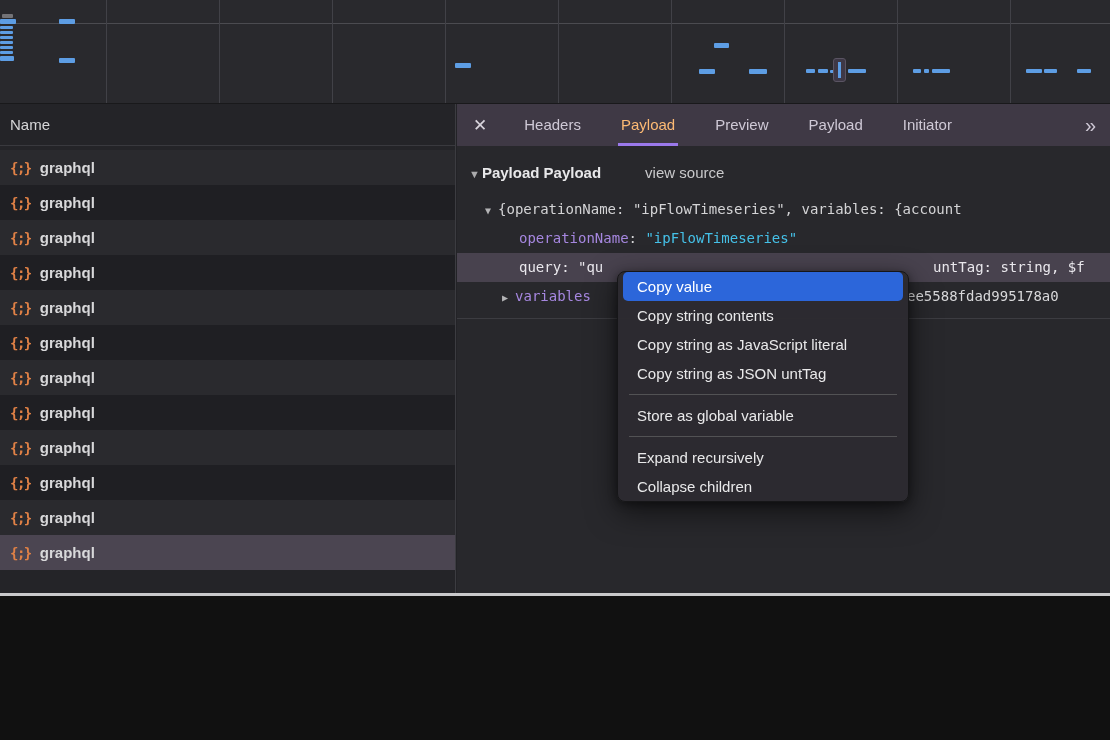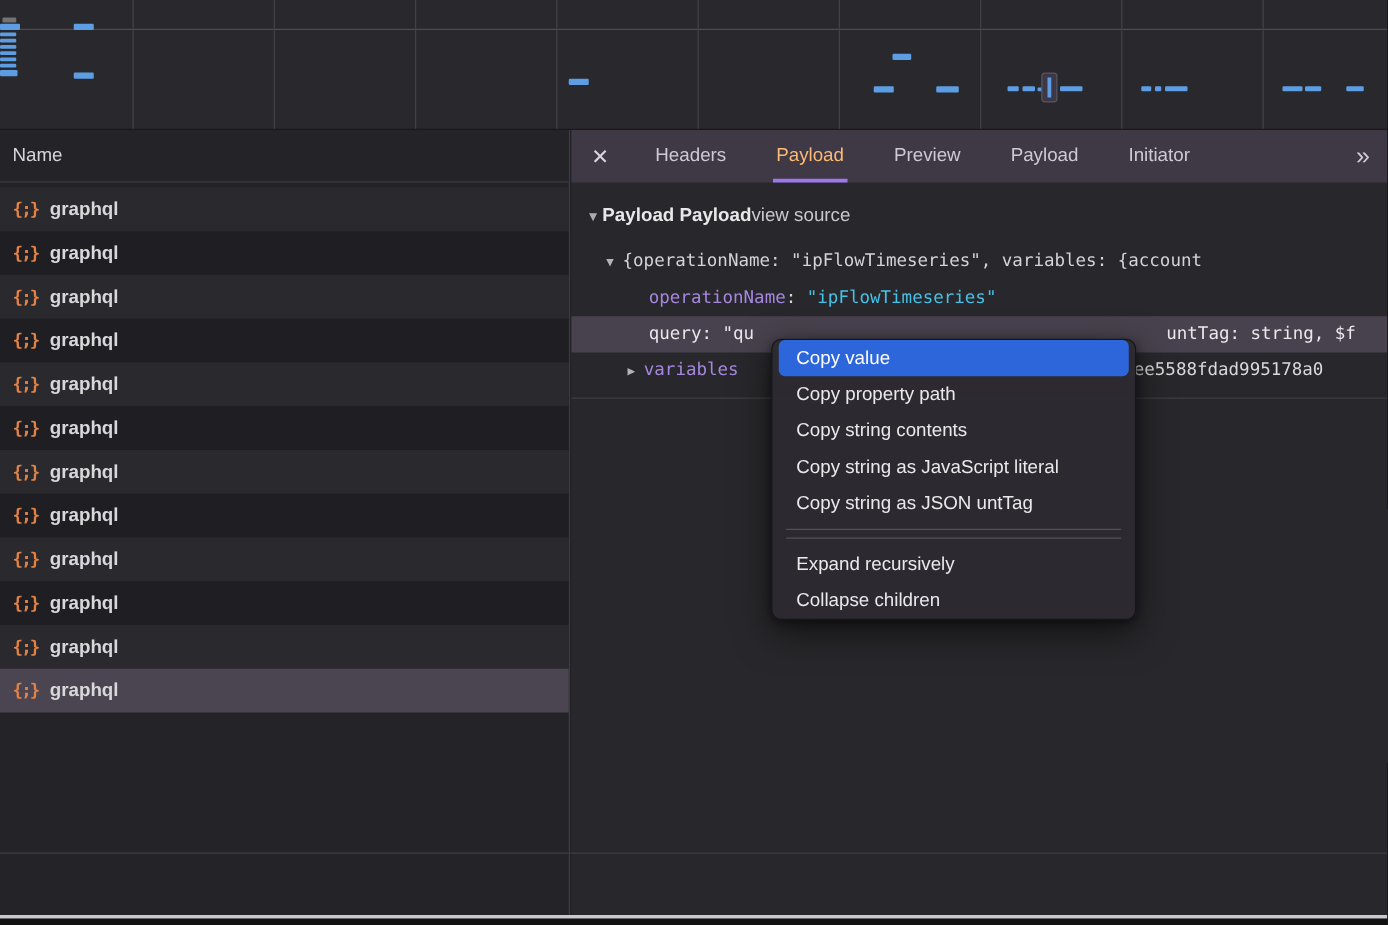--- a/index.html
+++ b/index.html
@@ -1,18 +1,18 @@
 <!DOCTYPE html>
 <html><head>
 <meta charset="utf-8">
 <style>
   * { margin:0; padding:0; box-sizing:border-box; }
   html,body { background:#111; }
   .screen{
-    position:relative; width:1110px; height:735px; overflow:hidden;
+    position:relative; width:1110px; height:596px; overflow:hidden;
     background:#232327; font-family:"Liberation Sans",sans-serif;
     -webkit-font-smoothing:antialiased;
   }
   
   .overview{ position:absolute; top:0; left:0; width:1110px; height:104px;
     background:#29292d; border-bottom:1px solid #19191b; }
   .vgrid{ position:absolute; top:0; bottom:0; width:1px; background:#414147; z-index:1; }
   .hgrid{ position:absolute; left:0; right:0; top:23px; height:1px; background:#4b4b50; z-index:1; }
   .nbar{ position:absolute; background:#5d9de4; border-radius:1px; z-index:2; }
   .nbar.grey{ background:#737377; }
@@ -39,21 +39,21 @@
   .tabbar{ height:42px; background:#3f3945; display:flex; align-items:center;
     gap:34px; padding:0 16px; font-size:15px; color:#cfc9d6; }
   .close-x{ font-size:17px; color:#d8d4dc; cursor:pointer; }
   .tab{ height:42px; line-height:42px; padding:0 3px; cursor:pointer; }
   .tab.active{ color:#fdba74; box-shadow:inset 0 -3px 0 #9b79ec; }
   .overflow{ margin-left:auto; font-size:20px; letter-spacing:-2px; cursor:pointer; }
 
   .payload-head{ margin:18px 0 0 12px; font-size:15px; color:#e8e8ea; }
   .payload-head .tri{ font-size:11px; color:#ababad; margin-right:2px; }
   .payload-title{ font-weight:bold; }
-  .view-source{ font-weight:normal; color:#c9c9cb; cursor:pointer; }
+  .view-source{ margin-left:44px; font-weight:normal; color:#c9c9cb; cursor:pointer; }
 
   .tree{ position:relative; margin-top:14px; font:14px "DejaVu Sans Mono",monospace;
     color:#d4d4d6; }
   .trow{ height:29px; line-height:29px; white-space:nowrap; overflow:hidden; position:relative; }
   .trow .tri{ font-size:10px; color:#b4b4b6; margin-right:7px; }
   .row-root{ padding-left:28px; }
   .row-child{ padding-left:62px; }
   .row-varbl{ padding-left:45px; }
   .k{ color:#a687e0; }
   .s{ color:#45c1e8; }
@@ -210,22 +210,22 @@
       </div>
       <div class="tree-divider"></div>
     </div>
   </div>
 
   <div class="summary-divider"></div>
   <div class="bottom-edge"></div>
 
   <ul class="ctx-menu">
     <li class="ctx-item highlight" style="background: rgb(44, 102, 218);">Copy value</li>
-    <li class="ctx-item">Copy property path</li>
     <li class="ctx-item">Copy string contents</li>
     <li class="ctx-item">Copy string as JavaScript literal</li>
     <li class="ctx-item">Copy string as JSON untTag</li>
     <li class="ctx-sep"></li>
+    <li class="ctx-item">Store as global variable</li>
     <li class="ctx-sep"></li>
     <li class="ctx-item">Expand recursively</li>
     <li class="ctx-item">Collapse children</li>
   </ul>
 </div>
 
 </body></html>

